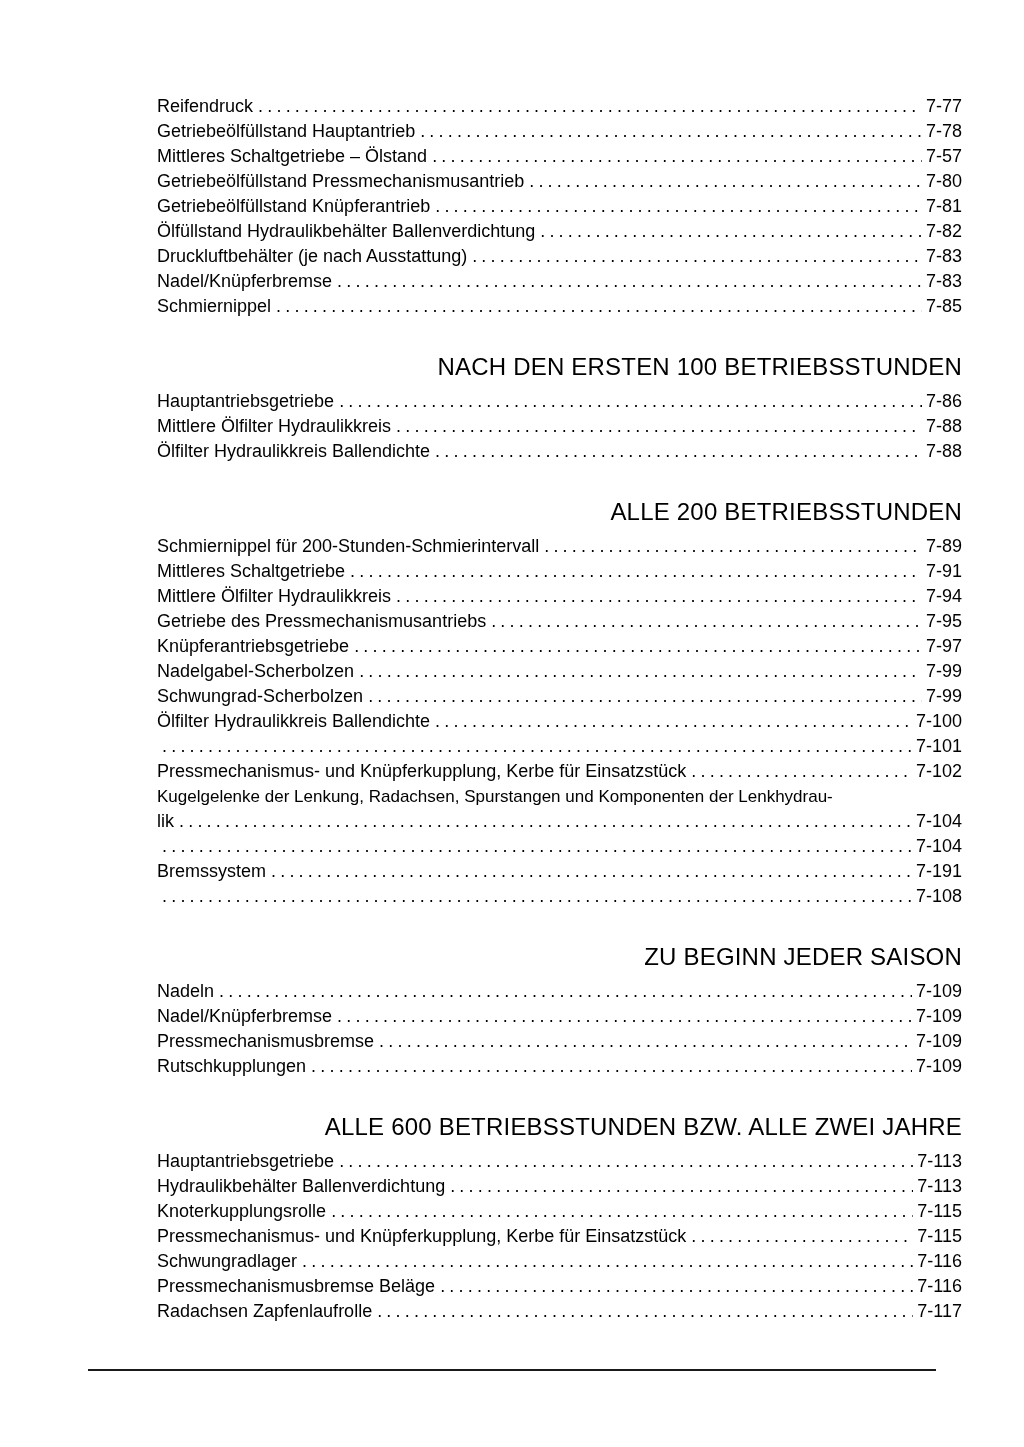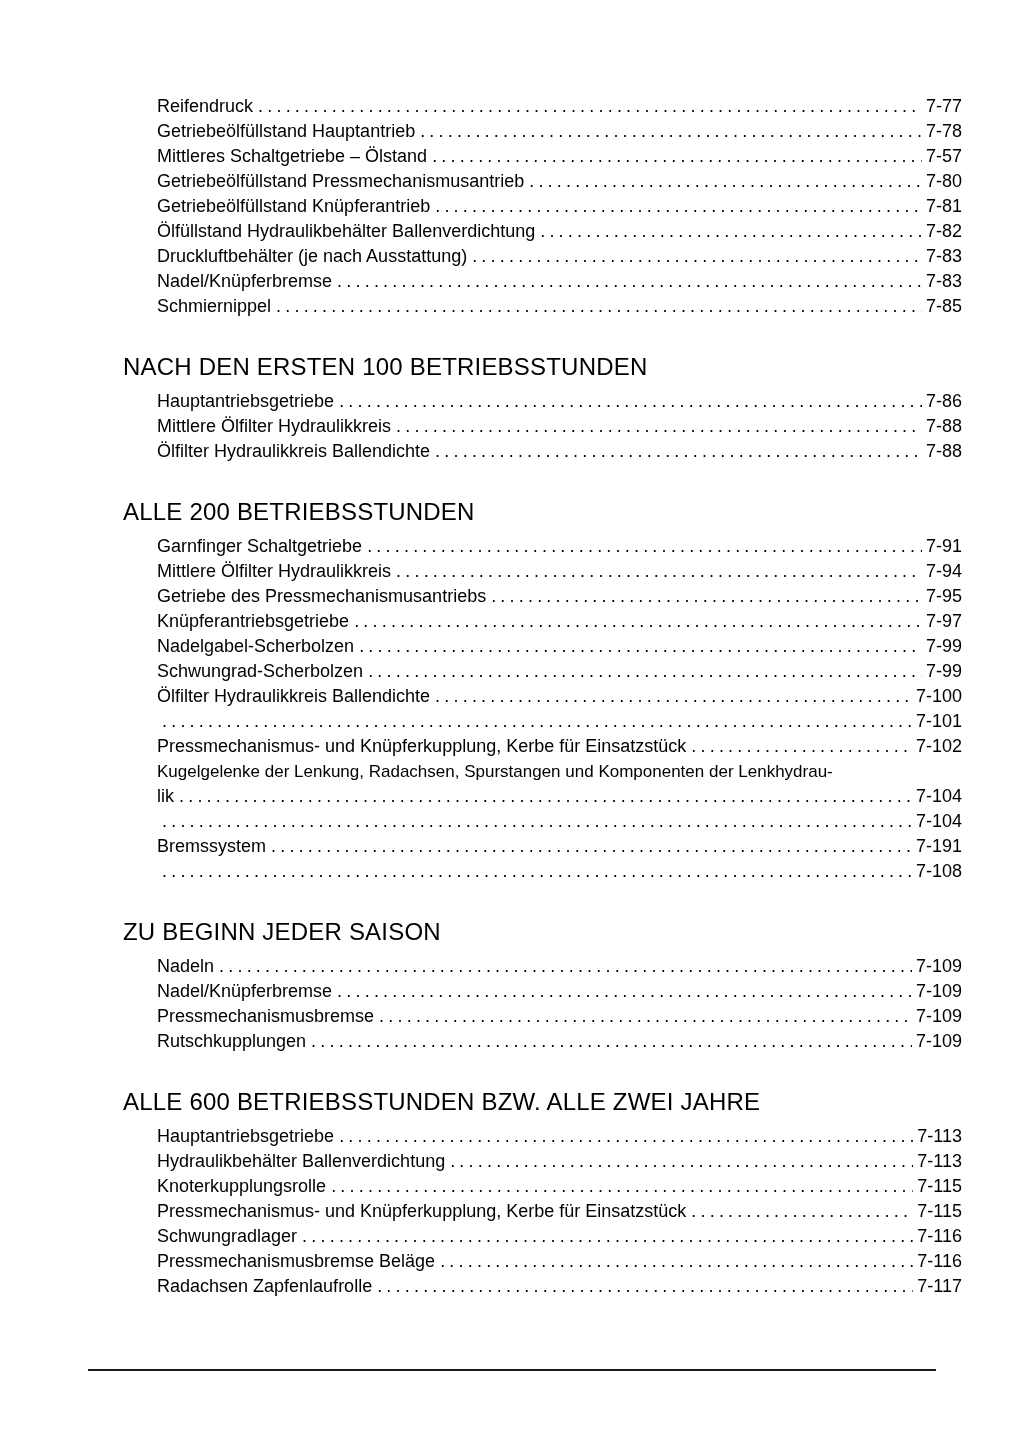--- a/index.html
+++ b/index.html
@@ -29,20 +29,21 @@
   }
   .toc-section.no-heading {
     margin-top: 0;
   }
   .heading {
     font-size: 24px;
     line-height: 28px;
     font-weight: 400;
     margin: 0 0 8px 0;
     letter-spacing: 0.2px;
+    text-align: right;
   }
   .entries {
     margin-left: 34px;
   }
   .entry {
     display: flex;
     align-items: flex-end;
     font-size: 18px;
     line-height: 25px;
     white-space: nowrap;
@@ -150,21 +151,26 @@
             <span class="title">Ölfilter Hydraulikkreis Ballendichte</span>
             <span class="dots"></span>
             <span class="pagenum">7-88</span>
           </div>
         </div>
       </section>
       <section class="toc-section">
         <h2 class="heading">ALLE 200 BETRIEBSSTUNDEN</h2>
         <div class="entries">
           <div class="entry">
-            <span class="title">Garnfinger Schaltgetriebe</span>
+            <span class="title">Schmiernippel für 200-Stunden-Schmierintervall</span>
+            <span class="dots"></span>
+            <span class="pagenum">7-89</span>
+          </div>
+          <div class="entry">
+            <span class="title">Mittleres Schaltgetriebe</span>
             <span class="dots"></span>
             <span class="pagenum">7-91</span>
           </div>
           <div class="entry">
             <span class="title">Mittlere Ölfilter Hydraulikkreis</span>
             <span class="dots"></span>
             <span class="pagenum">7-94</span>
           </div>
           <div class="entry">
             <span class="title">Getriebe des Pressmechanismusantriebs</span>

